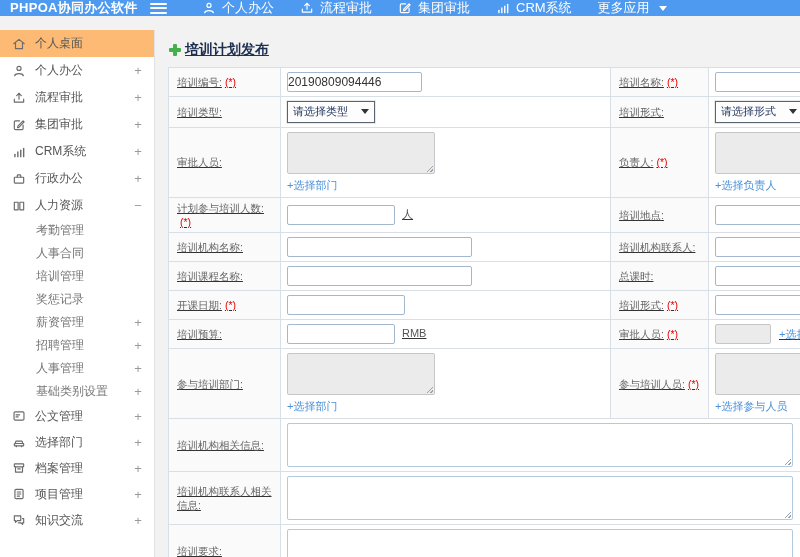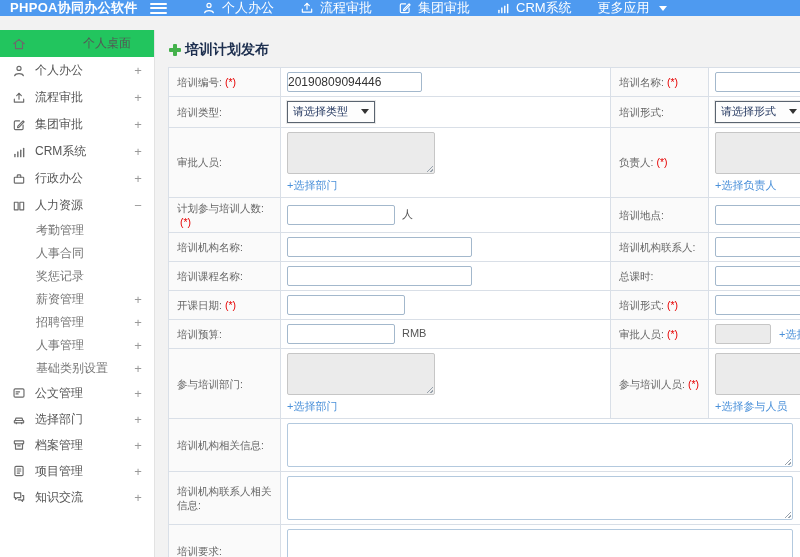--- a/index.html
+++ b/index.html
@@ -19,29 +19,29 @@
   .topnav { display:flex; align-items:center; height:30px; }
   .nav-item { display:flex; align-items:center; gap:6px; padding:0 13px; font-size:13px; color:#fff; cursor:pointer; height:30px; white-space:nowrap; }
   .icn { display:inline-flex; align-items:center; }
   .icn svg { display:block; }
   .caret-tri { width:0; height:0; border-left:4px solid transparent; border-right:4px solid transparent; border-top:5px solid #fff; margin-left:3px; }
   
   .sidebar { position:absolute; top:30px; left:0; width:155px; height:527px;
     background:#fff; border-right:1px solid #e2e2e2; overflow:hidden; }
   .side-item { display:flex; align-items:center; height:27px; padding:0 10px 0 12px;
     color:#555; font-size:12px; cursor:pointer; }
-  .side-item.active { background:#22c55e;gap:48px; }
+  .side-item.active { background:#fdba74; }
   .side-item .icn { color:#6b6b6b; margin-right:9px; }
   .side-item .lbl { flex:1; white-space:nowrap; overflow:hidden; }
   .side-item .expand { color:#9a9a9a; font-size:13px; width:12px; text-align:center; flex:none; }
   .side-item.sub { padding-left:36px; height:23px; color:#757575; }
   .side-item.grp2 { height:26px; }
   
   .main { position:absolute; top:30px; left:156px; width:644px; height:527px;
-    overflow:hidden; background:#f2f2f2; }
+    overflow:hidden; background:#f2f2f2;text-decoration:underline; }
   .page-title { display:flex; align-items:center; gap:4px; padding:11px 0 8px 13px; }
   .page-title h1 { margin:0; font-size:14px; font-weight:bold; color:#1d2f4f; }
   .plus-icon { position:relative; width:12px; height:12px; flex:none; }
   .plus-icon::before { content:""; position:absolute; left:4px; top:0; width:4px; height:12px; background:#43b14b; border-radius:1px; }
   .plus-icon::after  { content:""; position:absolute; left:0; top:4px; width:12px; height:4px; background:#43b14b; border-radius:1px; }
   
   table.form-table { border-collapse:collapse; table-layout:fixed; width:810px; margin-left:12px; background:#fff; }
   td { border:1px solid #d9dfe7; vertical-align:middle; }
   td.lb { background:#fafafa; padding:3px 4px 3px 8px; color:#666; font-size:10.5px; line-height:1.35; }
   td.fd { background:#fff; padding:4px 6px; font-size:11px; color:#333; }
@@ -193,20 +193,23 @@
     <span class="lbl">人力资源</span>
     <span class="expand">−</span>
   </div>
   <div class="side-item sub">
     <span class="lbl">考勤管理</span>
   </div>
   <div class="side-item sub">
     <span class="lbl">人事合同</span>
   </div>
   <div class="side-item sub">
+    <span class="lbl">培训管理</span>
+  </div>
+  <div class="side-item sub">
     <span class="lbl">奖惩记录</span>
   </div>
   <div class="side-item sub">
     <span class="lbl">薪资管理</span>
     <span class="expand">+</span>
   </div>
   <div class="side-item sub">
     <span class="lbl">招聘管理</span>
     <span class="expand">+</span>
   </div>

